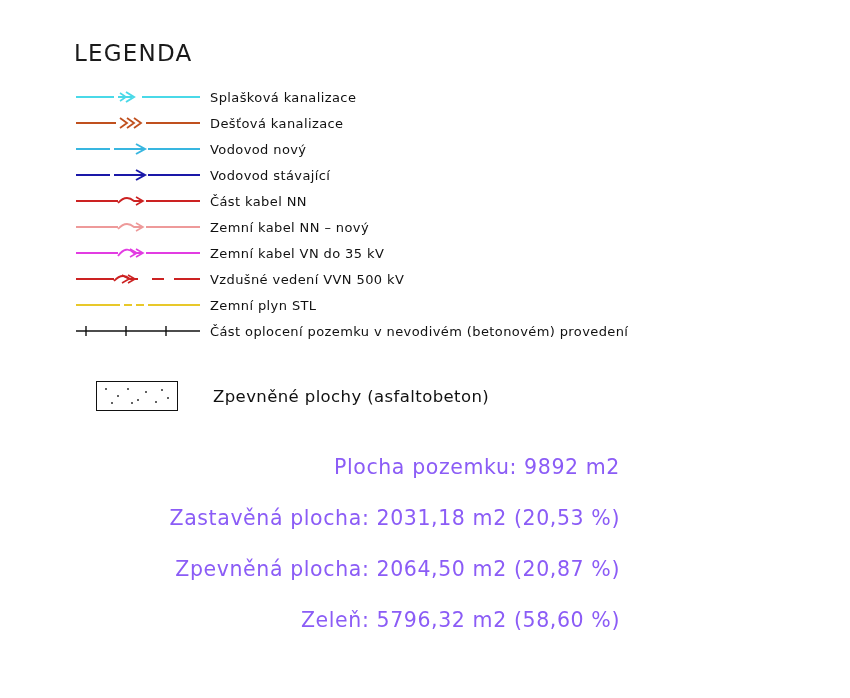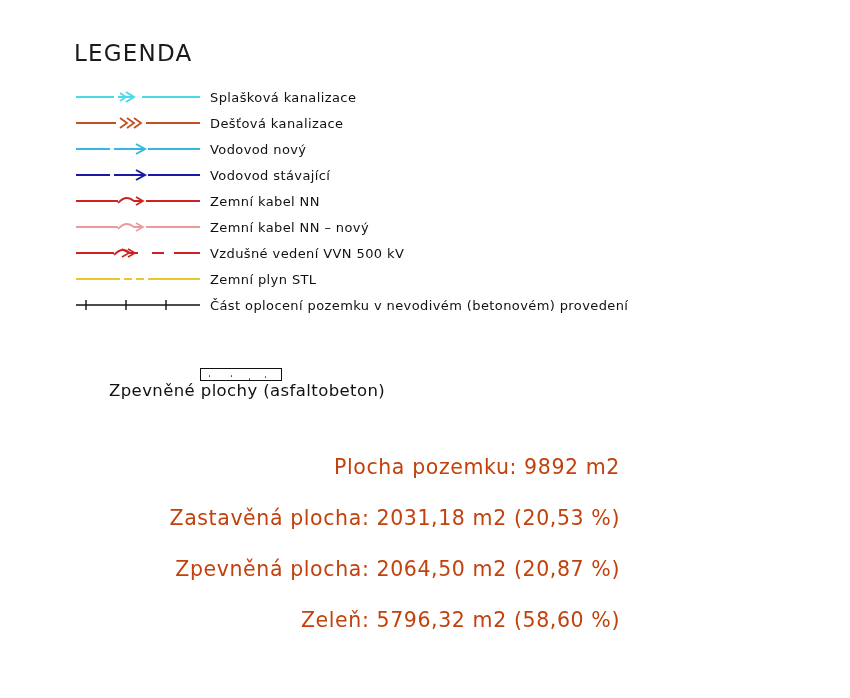--- a/index.html
+++ b/index.html
@@ -93,21 +93,21 @@
   .stats {
     position: absolute;
     left: 0;
     top: 455px;
     width: 620px;
     text-align: right;
   }
   .stat-line {
     font-size: 20.5px;
     letter-spacing: 0.6px;
-    color: #c2410c;
+    color: #8b5cf6;
     margin-bottom: 27px;
     white-space: nowrap;
     padding-right: 0px;
   }
 </style>
 </head>
 <body>
 
 <div id="legend-root">
 
@@ -167,35 +167,47 @@
 
     <div class="legend-row">
       <span class="sym">
         <svg width="128" height="26" viewBox="0 0 128 26">
           <line x1="2" y1="13" x2="44" y2="13" stroke="#cc2222" stroke-width="2"></line>
           <line x1="72" y1="13" x2="126" y2="13" stroke="#cc2222" stroke-width="2"></line>
           <path d="M44 15 Q52 6 60 13 L68 13" fill="none" stroke="#cc2222" stroke-width="1.8"></path>
           <path d="M62 9 L69 13 L62 17" fill="none" stroke="#cc2222" stroke-width="1.6"></path>
         </svg>
       </span>
-      <span class="row-label">Zemní kabel NN</span>
+      <span class="row-label">Část kabel NN</span>
     </div>
 
     <div class="legend-row">
       <span class="sym">
         <svg width="128" height="26" viewBox="0 0 128 26">
           <line x1="2" y1="13" x2="44" y2="13" stroke="#ee9a9a" stroke-width="2"></line>
           <line x1="72" y1="13" x2="126" y2="13" stroke="#ee9a9a" stroke-width="2"></line>
           <path d="M44 15 Q52 6 60 13 L68 13" fill="none" stroke="#ee9a9a" stroke-width="1.8"></path>
           <path d="M62 9 L69 13 L62 17" fill="none" stroke="#ee9a9a" stroke-width="1.6"></path>
         </svg>
       </span>
       <span class="row-label">Zemní kabel NN – nový</span>
     </div>
 
+    <div class="legend-row">
+      <span class="sym">
+        <svg width="128" height="26" viewBox="0 0 128 26">
+          <line x1="2" y1="13" x2="44" y2="13" stroke="#e23ce2" stroke-width="2"></line>
+          <line x1="72" y1="13" x2="126" y2="13" stroke="#e23ce2" stroke-width="2"></line>
+          <path d="M44 16 Q52 5 60 13 L68 13" fill="none" stroke="#e23ce2" stroke-width="1.8"></path>
+          <path d="M56 9 L63 13 L56 17" fill="none" stroke="#e23ce2" stroke-width="1.6"></path>
+          <path d="M62 9 L69 13 L62 17" fill="none" stroke="#e23ce2" stroke-width="1.6"></path>
+        </svg>
+      </span>
+      <span class="row-label">Zemní kabel VN do 35 kV</span>
+    </div>
 
     <div class="legend-row">
       <span class="sym">
         <svg width="128" height="26" viewBox="0 0 128 26">
           <line x1="2" y1="13" x2="40" y2="13" stroke="#cc2222" stroke-width="2"></line>
           <path d="M40 15 Q48 6 56 13 L64 13" fill="none" stroke="#cc2222" stroke-width="1.8"></path>
           <path d="M48 9 L55 13 L48 17" fill="none" stroke="#cc2222" stroke-width="1.6"></path>
           <path d="M54 9 L61 13 L54 17" fill="none" stroke="#cc2222" stroke-width="1.6"></path>
           <line x1="78" y1="13" x2="90" y2="13" stroke="#cc2222" stroke-width="2"></line>
           <line x1="100" y1="13" x2="126" y2="13" stroke="#cc2222" stroke-width="2"></line>
@@ -223,21 +235,21 @@
           <line x1="12" y1="8" x2="12" y2="18" stroke="#111111" stroke-width="1.4"></line>
           <line x1="52" y1="8" x2="52" y2="18" stroke="#111111" stroke-width="1.4"></line>
           <line x1="92" y1="8" x2="92" y2="18" stroke="#111111" stroke-width="1.4"></line>
         </svg>
       </span>
       <span class="row-label">Část oplocení pozemku v nevodivém (betonovém) provedení</span>
     </div>
 
   </div>
 
-  <div class="area-row" style="top:368px;flex-direction:column;">
+  <div class="area-row" style="top:380px;">
     <span class="area-box">
       <span class="dot" style="left:8px;  top:6px;"></span>
       <span class="dot" style="left:20px; top:13px;"></span>
       <span class="dot" style="left:30px; top:6px;"></span>
       <span class="dot" style="left:40px; top:17px;"></span>
       <span class="dot" style="left:48px; top:9px;"></span>
       <span class="dot" style="left:58px; top:19px;"></span>
       <span class="dot" style="left:64px; top:7px;"></span>
       <span class="dot" style="left:14px; top:20px;"></span>
       <span class="dot" style="left:34px; top:20px;"></span>

